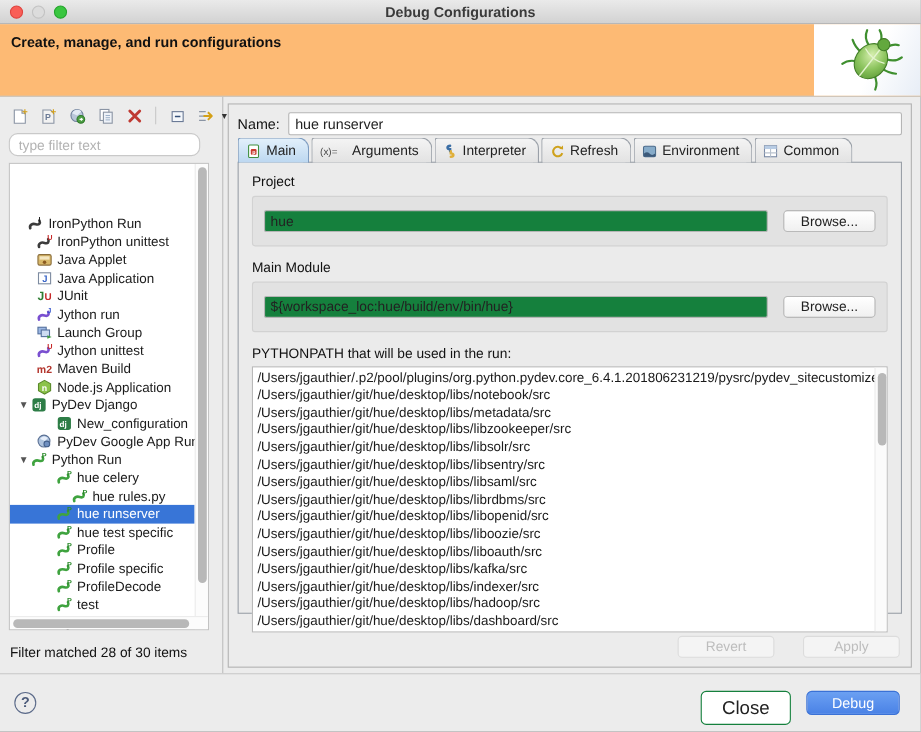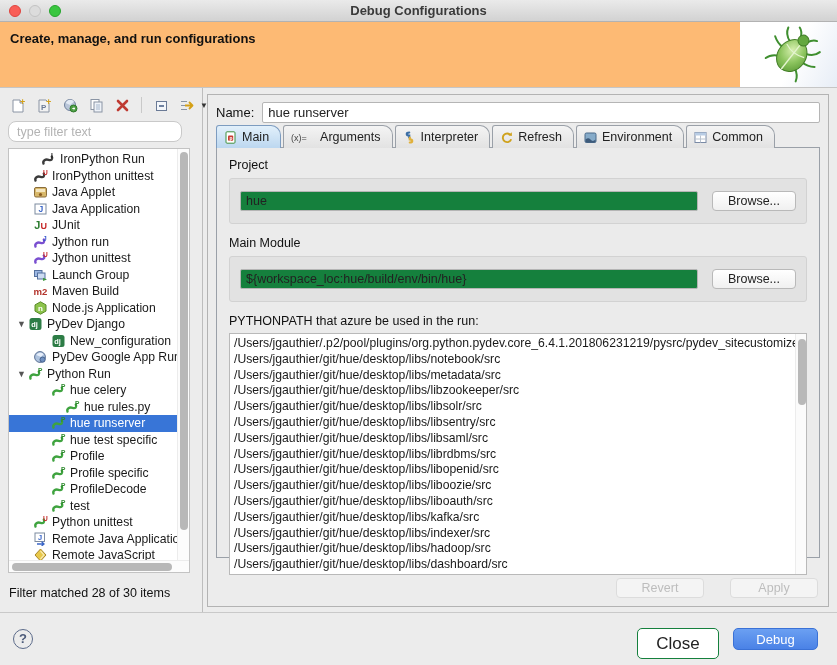--- a/index.html
+++ b/index.html
@@ -193,21 +193,21 @@
             <svg width="17" height="17" viewBox="0 0 17 17">
               <path d="M2 4.5 h6 M2 8.5 h5 M2 12.5 h6" stroke="#8a94a4" stroke-width="1.2"></path>
               <path d="M6 8.5 h7 M10 5 l3.5 3.5 L10 12" fill="none" stroke="#d4a017" stroke-width="1.8" stroke-linejoin="round"></path>
             </svg>
           </span>
           <span class="tcaret">▼</span>
         </div>
       <input class="filter" placeholder="type filter text" style="">
       <div class="tree">
         <div class="tree-rows" id="tree">
-            <div class="trow" style="padding-left: 32px;">
+            <div class="trow" style="padding-left: 16px; margin-top: 44px;">
               <span class="ticon">
                 <svg width="15" height="14" viewBox="0 0 15 14">
                   <path d="M2.5 11.5 C1.5 8.5 4.5 6.8 7.5 7.8 C10.5 8.8 12 7 10.8 4.5" fill="none" stroke="#3b3b3b" stroke-width="2.4" stroke-linecap="round"></path>
                   <text x="10" y="5.6" font-size="6.6" font-weight="bold" fill="#222">I</text>
                 </svg>
               </span>
               <span>IronPython Run</span>
             </div>
             <div class="trow" style="padding-left: 24px;">
               <span class="ticon">
@@ -251,35 +251,35 @@
                 <svg width="15" height="14" viewBox="0 0 15 14">
                   <path d="M2.5 11.5 C1.5 8.5 4.5 6.8 7.5 7.8 C10.5 8.8 12 7 10.8 4.5" fill="none" stroke="#7a4fd0" stroke-width="2.4" stroke-linecap="round"></path>
                   <text x="10" y="5.6" font-size="6.6" font-weight="bold" fill="#3355cc">J</text>
                 </svg>
               </span>
               <span>Jython run</span>
             </div>
             <div class="trow" style="padding-left: 24px;">
               <span class="ticon">
                 <svg width="15" height="14" viewBox="0 0 15 14">
-                  <path d="M2.5 11.5 C1.5 8.5 4.5 6.8 7.5 7.8 C10.5 8.8 12 7 10.8 4.5" fill="none" stroke="#7a4fd0" stroke-width="2.4" stroke-linecap="round"></path>
-                  <text x="10" y="5.6" font-size="6.6" font-weight="bold" fill="#c62828">U</text>
-                </svg>
-              </span>
-              <span>Jython unittest</span>
-            </div>
-            <div class="trow" style="padding-left: 24px;">
-              <span class="ticon">
-                <svg width="15" height="14" viewBox="0 0 15 14">
                   <rect x="1.5" y="2.5" width="7.5" height="6" fill="#9db8e4" stroke="#55719e"></rect>
                   <rect x="4.5" y="5" width="7.5" height="6" fill="#cddcf2" stroke="#55719e"></rect>
                   <path d="M10 9.8 L14 11.4 L10 13 Z" fill="#3f9a3f"></path>
                 </svg>
               </span>
               <span>Launch Group</span>
+            </div>
+            <div class="trow" style="padding-left: 24px;">
+              <span class="ticon">
+                <svg width="15" height="14" viewBox="0 0 15 14">
+                  <path d="M2.5 11.5 C1.5 8.5 4.5 6.8 7.5 7.8 C10.5 8.8 12 7 10.8 4.5" fill="none" stroke="#7a4fd0" stroke-width="2.4" stroke-linecap="round"></path>
+                  <text x="10" y="5.6" font-size="6.6" font-weight="bold" fill="#c62828">U</text>
+                </svg>
+              </span>
+              <span>Jython unittest</span>
             </div>
             <div class="trow" style="padding-left: 24px;">
               <span class="ticon">
                 <svg width="15" height="14" viewBox="0 0 15 14">
                   <text x="0.5" y="11" font-size="9.6" font-weight="bold" fill="#b3342c">m2</text>
                 </svg>
               </span>
               <span>Maven Build</span>
             </div>
             <div class="trow" style="padding-left: 24px;">
@@ -512,21 +512,21 @@
           <input value="hue" style="">
           <button class="btn">Browse...</button>
         </div>
 
         <div class="grp-label">Main Module</div>
         <div class="grp">
           <input value="${workspace_loc:hue/build/env/bin/hue}" style="">
           <button class="btn">Browse...</button>
         </div>
 
-        <div class="pp-label">PYTHONPATH that azure be used in the run:</div>
+        <div class="pp-label">PYTHONPATH that will be used in the run:</div>
         <div class="pp-list">
           <div id="ppRows">
               <div class="pp-row">/Users/jgauthier/.p2/pool/plugins/org.python.pydev.core_6.4.1.201806231219/pysrc/pydev_sitecustomize</div>
               <div class="pp-row">/Users/jgauthier/git/hue/desktop/libs/notebook/src</div>
               <div class="pp-row">/Users/jgauthier/git/hue/desktop/libs/metadata/src</div>
               <div class="pp-row">/Users/jgauthier/git/hue/desktop/libs/libzookeeper/src</div>
               <div class="pp-row">/Users/jgauthier/git/hue/desktop/libs/libsolr/src</div>
               <div class="pp-row">/Users/jgauthier/git/hue/desktop/libs/libsentry/src</div>
               <div class="pp-row">/Users/jgauthier/git/hue/desktop/libs/libsaml/src</div>
               <div class="pp-row">/Users/jgauthier/git/hue/desktop/libs/librdbms/src</div>

